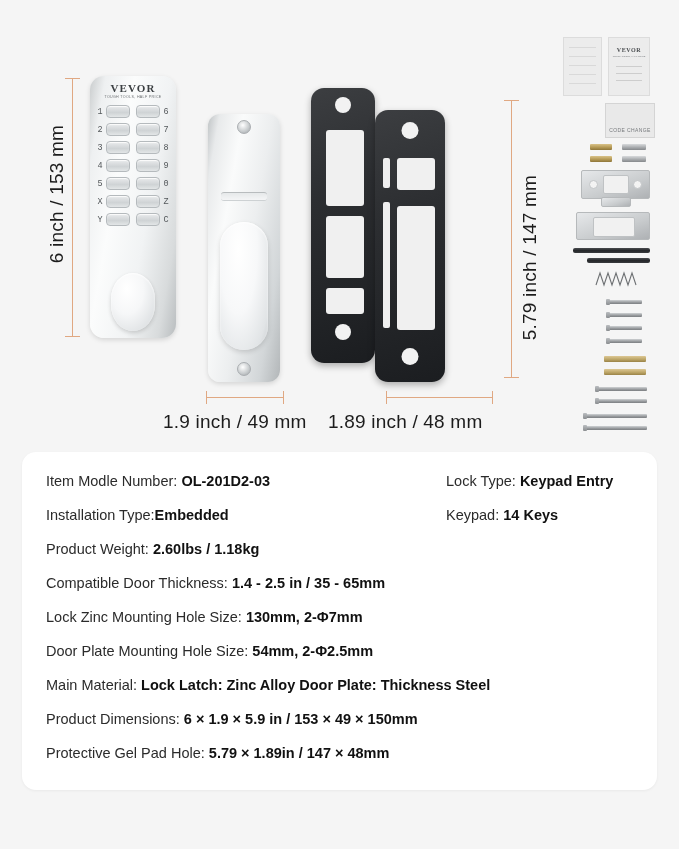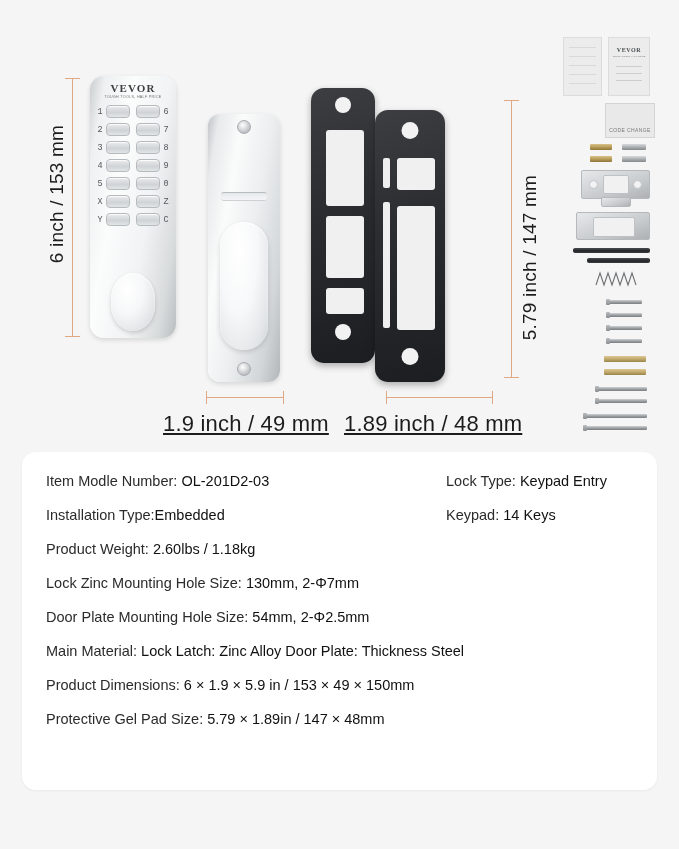--- a/index.html
+++ b/index.html
@@ -63,25 +63,24 @@
     position: absolute;
     writing-mode: vertical-rl;
     transform: rotate(180deg);
     font-size: 19px;
     color: #1c1c1c;
     letter-spacing: .2px;
     white-space: nowrap;
   }
   .dim-label-h {
     position: absolute;
-    font-size: 22px;
+    font-size: 19px;
     color: #1c1c1c;
     white-space: nowrap;
     letter-spacing: .2px;
-    text-decoration: underline;
   }
 
   
   .keypad {
     position: absolute;
     left: 90px; top: 76px;
     width: 86px; height: 262px;
     border-radius: 14px;
     background: linear-gradient(100deg,#c9cccd 0%,#eef0f1 12%,#fbfcfc 34%,#f1f3f4 62%,#d8dbdc 86%,#b9bdbf 100%);
     box-shadow: 0 2px 5px rgba(0,0,0,.13);
@@ -335,21 +334,21 @@
   .spec-left { flex: 0 0 400px; }
   .spec-right { flex: 1; }
   .spec-label {
     font-size: 14.5px;
     color: #2b2b2b;
     font-weight: 400;
   }
   .spec-value {
     font-size: 14.5px;
     color: #111111;
-    font-weight: 400;
+    font-weight: 700;
     margin-top: 43px;
   }
 </style>
 </head>
 <body>
 
 <div class="page">
 
   <div class="diagram">
 
@@ -446,21 +445,21 @@
       <div class="gp-win" style="left:22px; top:48px; width:38px; height:32px;"></div>
       <div class="gp-strip" style="left:8px; top:92px; width:7px; height:126px;"></div>
       <div class="gp-win" style="left:22px; top:96px; width:38px; height:124px;"></div>
       <div class="gp-hole" style="top:238px; width:17px; height:17px;"></div>
     </div>
 
     <div class="dim-line-h" style="left:206px; top:397px; width:78px;"></div>
     <div class="dim-label-h" style="left:163px; top:411px;">1.9  inch / 49 mm</div>
 
     <div class="dim-line-h" style="left:386px; top:397px; width:107px;"></div>
-    <div class="dim-label-h" style="left:344px; top:411px;">1.89 inch / 48 mm</div>
+    <div class="dim-label-h" style="left:328px; top:411px;">1.89 inch / 48 mm</div>
 
     <div class="acc paper" style="left:563px; top:37px; width:37px; height:57px; position:absolute;">
       <div class="paper-lines"></div>
     </div>
 
     <div class="acc paper" style="left:608px; top:37px; width:40px; height:57px; position:absolute;">
       <div class="manual-brand">VEVOR</div>
       <div class="manual-sub">TOUGH TOOLS, HALF PRICE</div>
       <div class="manual-body"></div>
     </div>
@@ -546,20 +545,26 @@
         </div>
       </div>
 
       <div class="spec-row">
         <div class="spec-left">
           <span class="spec-label">Product Weight: </span><span class="spec-value">2.60lbs / 1.18kg</span>
         </div>
         <div class="spec-right"></div>
       </div>
 
+      <div class="spec-row">
+        <div class="spec-left">
+          <span class="spec-label">Compatible Door Thickness: </span><span class="spec-value">1.4 - 2.5 in / 35 - 65mm</span>
+        </div>
+        <div class="spec-right"></div>
+      </div>
 
       <div class="spec-row">
         <div class="spec-left">
           <span class="spec-label">Lock Zinc Mounting Hole Size: </span><span class="spec-value">130mm,   2-Φ7mm</span>
         </div>
         <div class="spec-right"></div>
       </div>
 
       <div class="spec-row">
         <div class="spec-left">
@@ -575,20 +580,20 @@
       </div>
 
       <div class="spec-row">
         <div class="spec-left" style="flex:0 0 auto;">
           <span class="spec-label">Product Dimensions: </span><span class="spec-value">6 × 1.9 × 5.9 in / 153 × 49 × 150mm</span>
         </div>
       </div>
 
       <div class="spec-row">
         <div class="spec-left" style="flex:0 0 auto;">
-          <span class="spec-label">Protective Gel Pad Size: </span><span class="spec-value">5.79 × 1.89in / 147 × 48mm</span>
+          <span class="spec-label">Protective Gel Pad Hole: </span><span class="spec-value">5.79 × 1.89in / 147 × 48mm</span>
         </div>
       </div>
 
     </div>
   </div>
 
 </div>
 
 </body></html>

